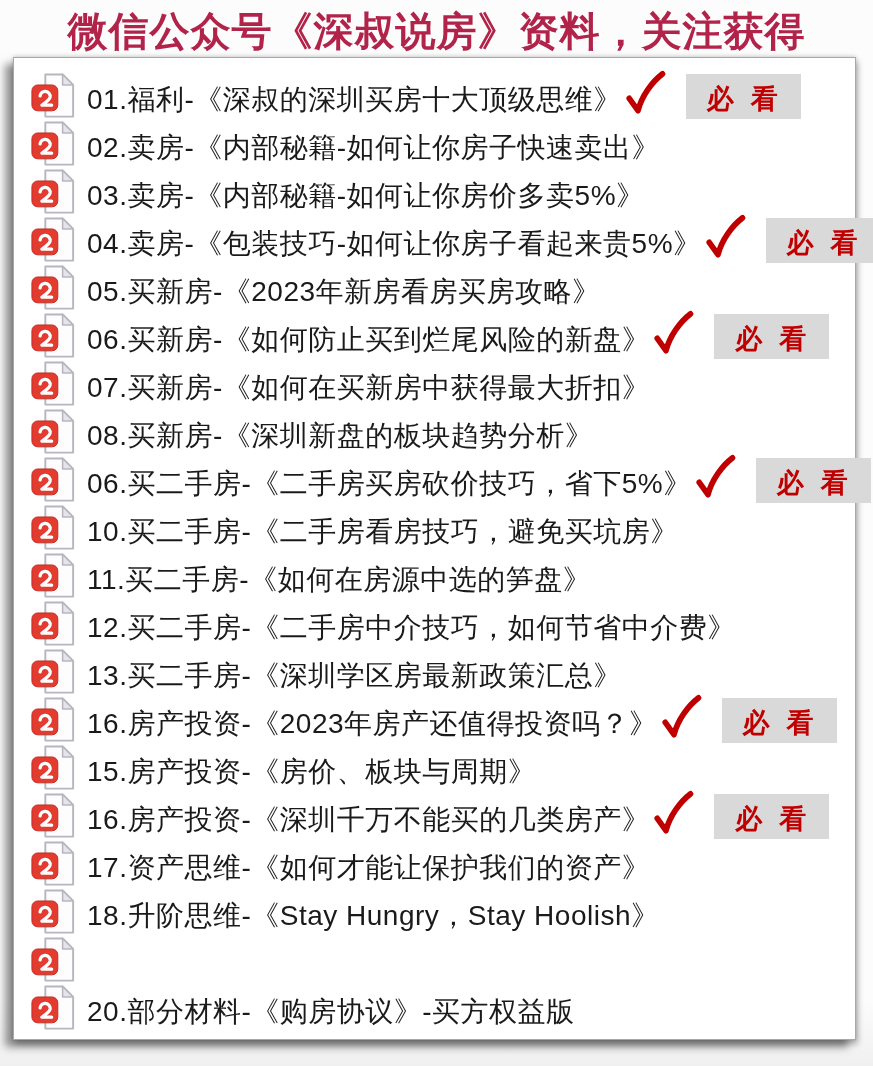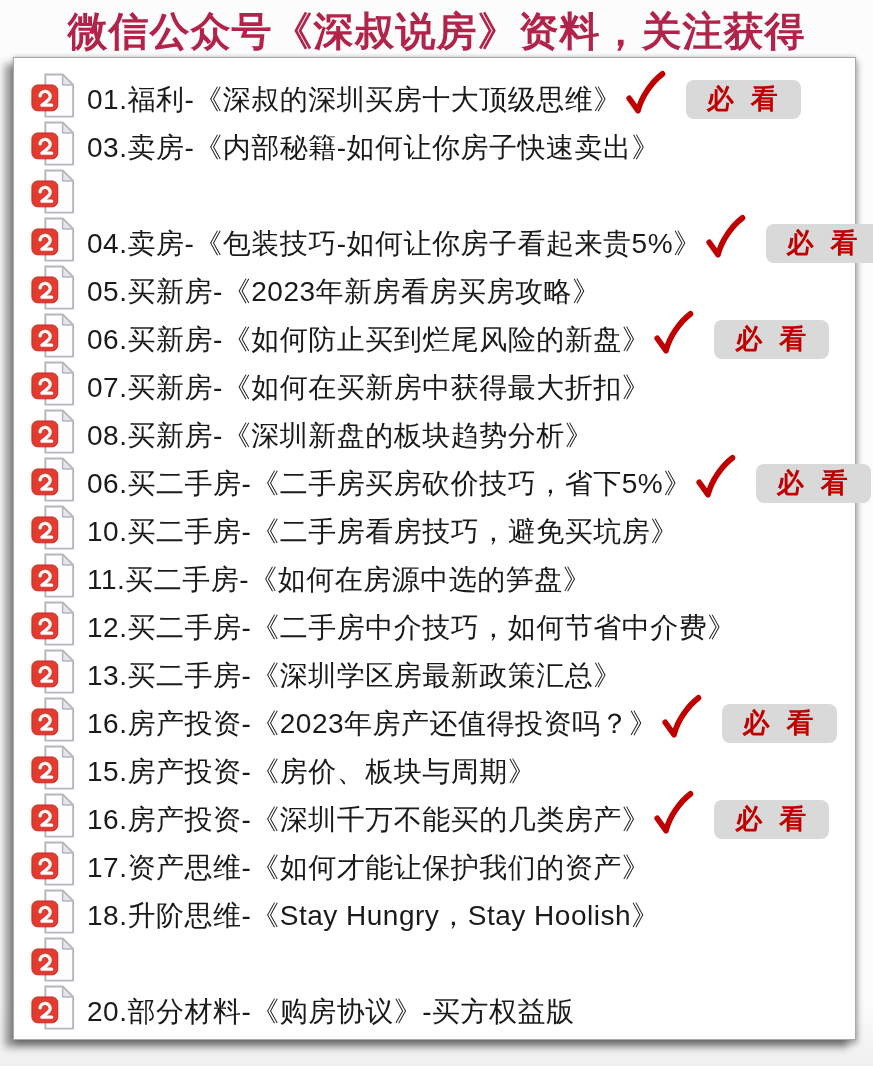--- a/index.html
+++ b/index.html
@@ -68,23 +68,22 @@
   }
   .badge {
     flex: 0 0 auto;
     margin-left: 20px;
     background: #D9D9D9;
     color: #C00000;
     font-weight: bold;
     font-size: 27px;
     height: 39px;
     line-height: 39px;
-    padding: 0 6px 0 21px;
+    padding: 6px 6px 0 21px;
     letter-spacing: 17px;
-    border-radius: 8px;
   }
 </style>
 </head>
 <body>
 
 <div class="page">
 
   <h1 class="title">微信公众号《深叔说房》资料，关注获得</h1>
 
   <div class="list-box" id="list-box">
@@ -108,33 +107,34 @@
 
   <div class="row">
     <span class="doc-icon">
       <svg viewBox="0 0 48 48" width="46" height="47" aria-hidden="true">
         <path d="M16 2 H34 L45 13 V46 H16 Z" fill="#fdfdfe" stroke="#b6b6bf" stroke-width="2" stroke-linejoin="round"></path>
         <path d="M34 2 V13 H45 Z" fill="#e4e4ea" stroke="#b6b6bf" stroke-width="1.6" stroke-linejoin="round"></path>
         <rect x="2" y="13" width="27" height="27" rx="6" fill="#E23B30" stroke="#c5291f" stroke-width="1"></rect>
         <path d="M10.5 24.5 a5.2 5.2 0 1 1 10.5 1 c-0.6 3.4-4.6 5.2-8.6 8.6 h10.2" fill="none" stroke="#ffffff" stroke-width="3.4" stroke-linecap="round" stroke-linejoin="round"></path>
       </svg>
     </span>
-    <span class="label">03.卖房-《内部秘籍-如何让你房子快速卖出》</span>
-
-  </div>
-
-  <div class="row">
-    <span class="doc-icon">
-      <svg viewBox="0 0 48 48" width="46" height="47" aria-hidden="true">
-        <path d="M16 2 H34 L45 13 V46 H16 Z" fill="#fdfdfe" stroke="#b6b6bf" stroke-width="2" stroke-linejoin="round"></path>
-        <path d="M34 2 V13 H45 Z" fill="#e4e4ea" stroke="#b6b6bf" stroke-width="1.6" stroke-linejoin="round"></path>
-        <rect x="2" y="13" width="27" height="27" rx="6" fill="#E23B30" stroke="#c5291f" stroke-width="1"></rect>
-        <path d="M10.5 24.5 a5.2 5.2 0 1 1 10.5 1 c-0.6 3.4-4.6 5.2-8.6 8.6 h10.2" fill="none" stroke="#ffffff" stroke-width="3.4" stroke-linecap="round" stroke-linejoin="round"></path>
-      </svg>
-    </span>
+    <span class="label">02.卖房-《内部秘籍-如何让你房子快速卖出》</span>
+
+  </div>
+
+  <div class="row">
+    <span class="doc-icon">
+      <svg viewBox="0 0 48 48" width="46" height="47" aria-hidden="true">
+        <path d="M16 2 H34 L45 13 V46 H16 Z" fill="#fdfdfe" stroke="#b6b6bf" stroke-width="2" stroke-linejoin="round"></path>
+        <path d="M34 2 V13 H45 Z" fill="#e4e4ea" stroke="#b6b6bf" stroke-width="1.6" stroke-linejoin="round"></path>
+        <rect x="2" y="13" width="27" height="27" rx="6" fill="#E23B30" stroke="#c5291f" stroke-width="1"></rect>
+        <path d="M10.5 24.5 a5.2 5.2 0 1 1 10.5 1 c-0.6 3.4-4.6 5.2-8.6 8.6 h10.2" fill="none" stroke="#ffffff" stroke-width="3.4" stroke-linecap="round" stroke-linejoin="round"></path>
+      </svg>
+    </span>
+    <span class="label">03.卖房-《内部秘籍-如何让你房价多卖5%》</span>
 
   </div>
 
   <div class="row">
     <span class="doc-icon">
       <svg viewBox="0 0 48 48" width="46" height="47" aria-hidden="true">
         <path d="M16 2 H34 L45 13 V46 H16 Z" fill="#fdfdfe" stroke="#b6b6bf" stroke-width="2" stroke-linejoin="round"></path>
         <path d="M34 2 V13 H45 Z" fill="#e4e4ea" stroke="#b6b6bf" stroke-width="1.6" stroke-linejoin="round"></path>
         <rect x="2" y="13" width="27" height="27" rx="6" fill="#E23B30" stroke="#c5291f" stroke-width="1"></rect>
         <path d="M10.5 24.5 a5.2 5.2 0 1 1 10.5 1 c-0.6 3.4-4.6 5.2-8.6 8.6 h10.2" fill="none" stroke="#ffffff" stroke-width="3.4" stroke-linecap="round" stroke-linejoin="round"></path>

